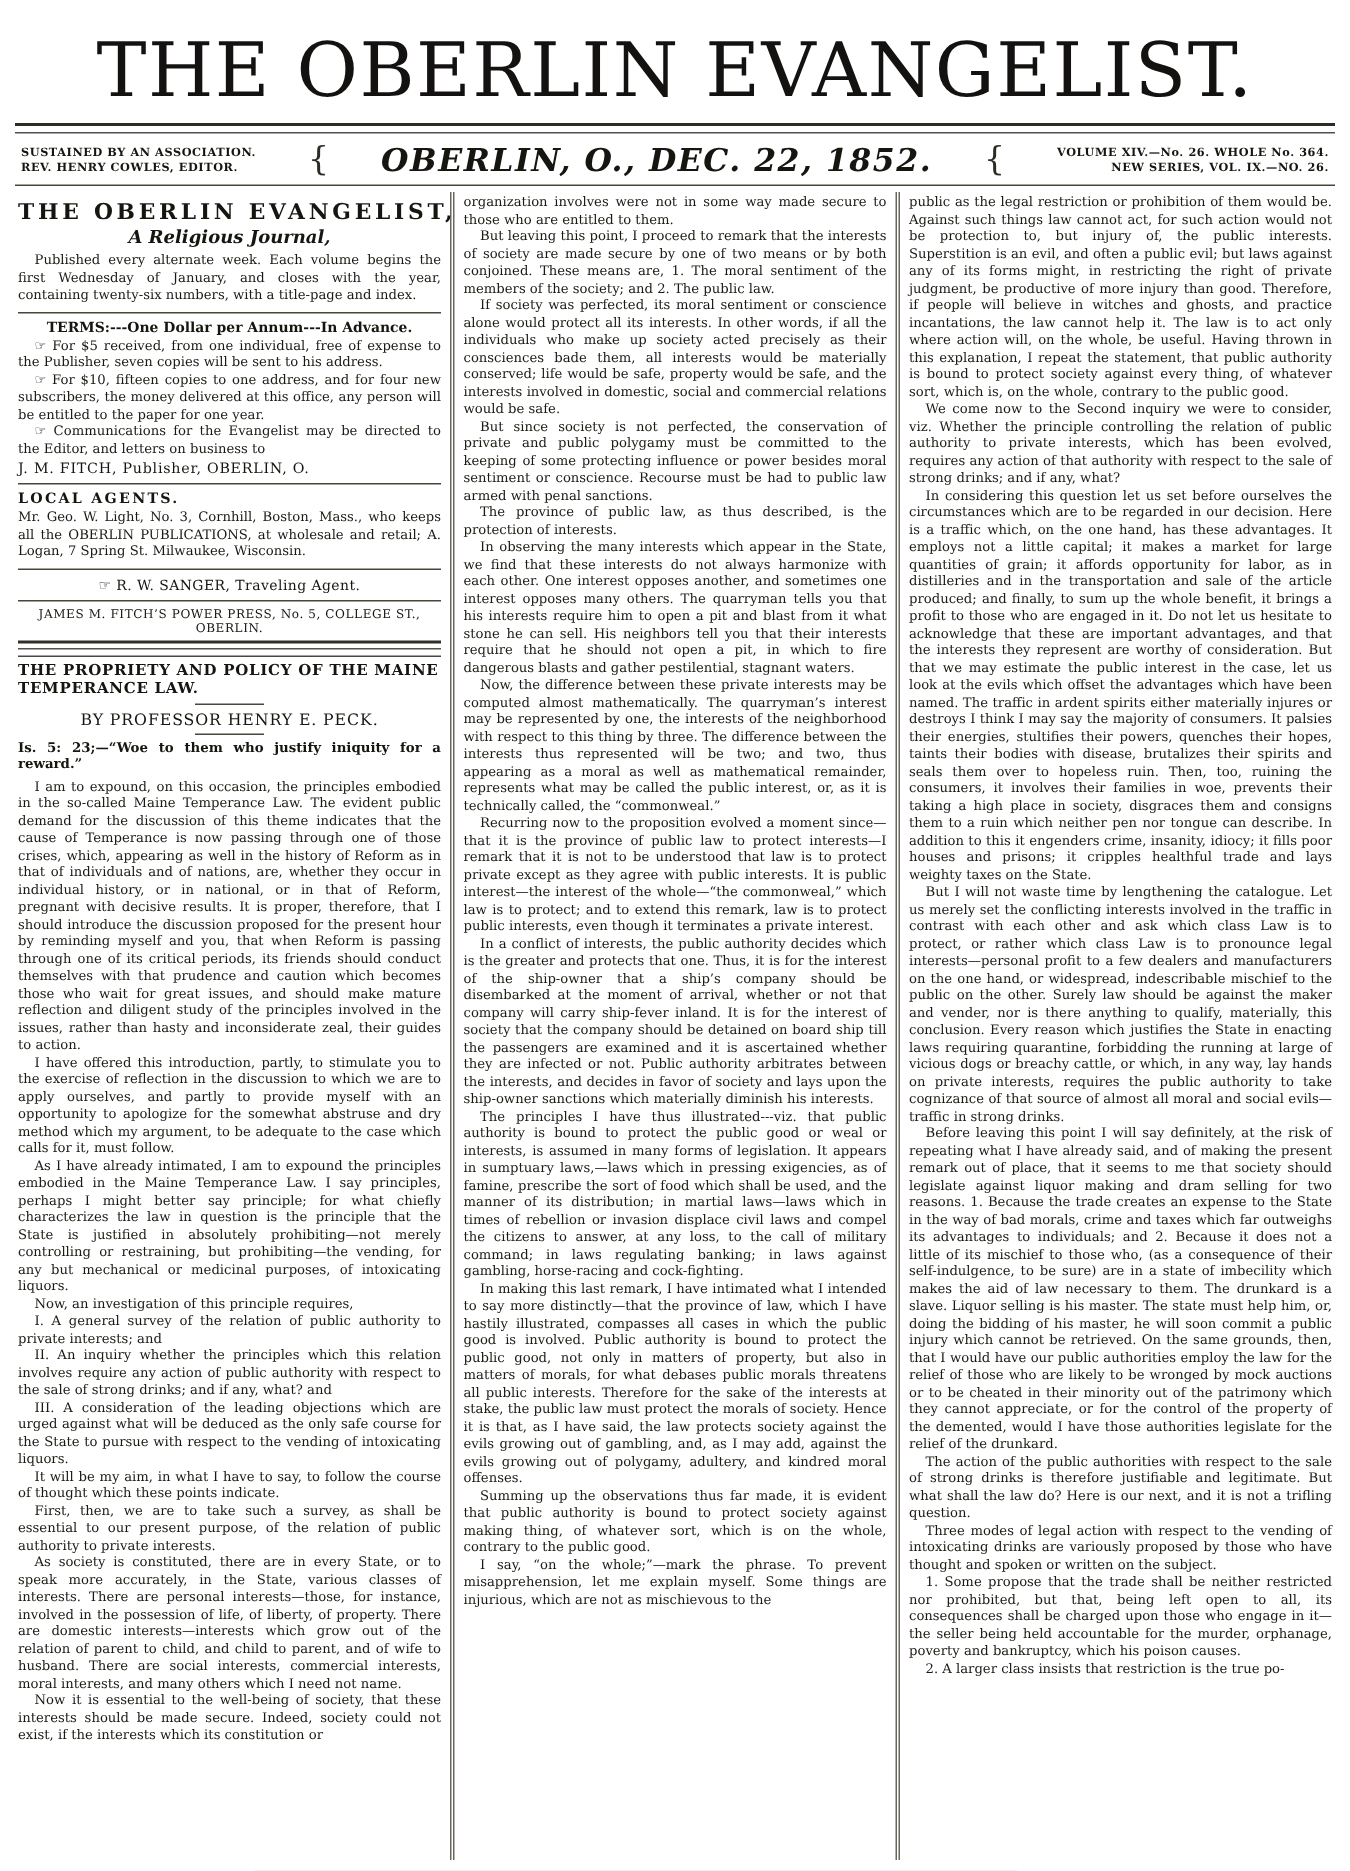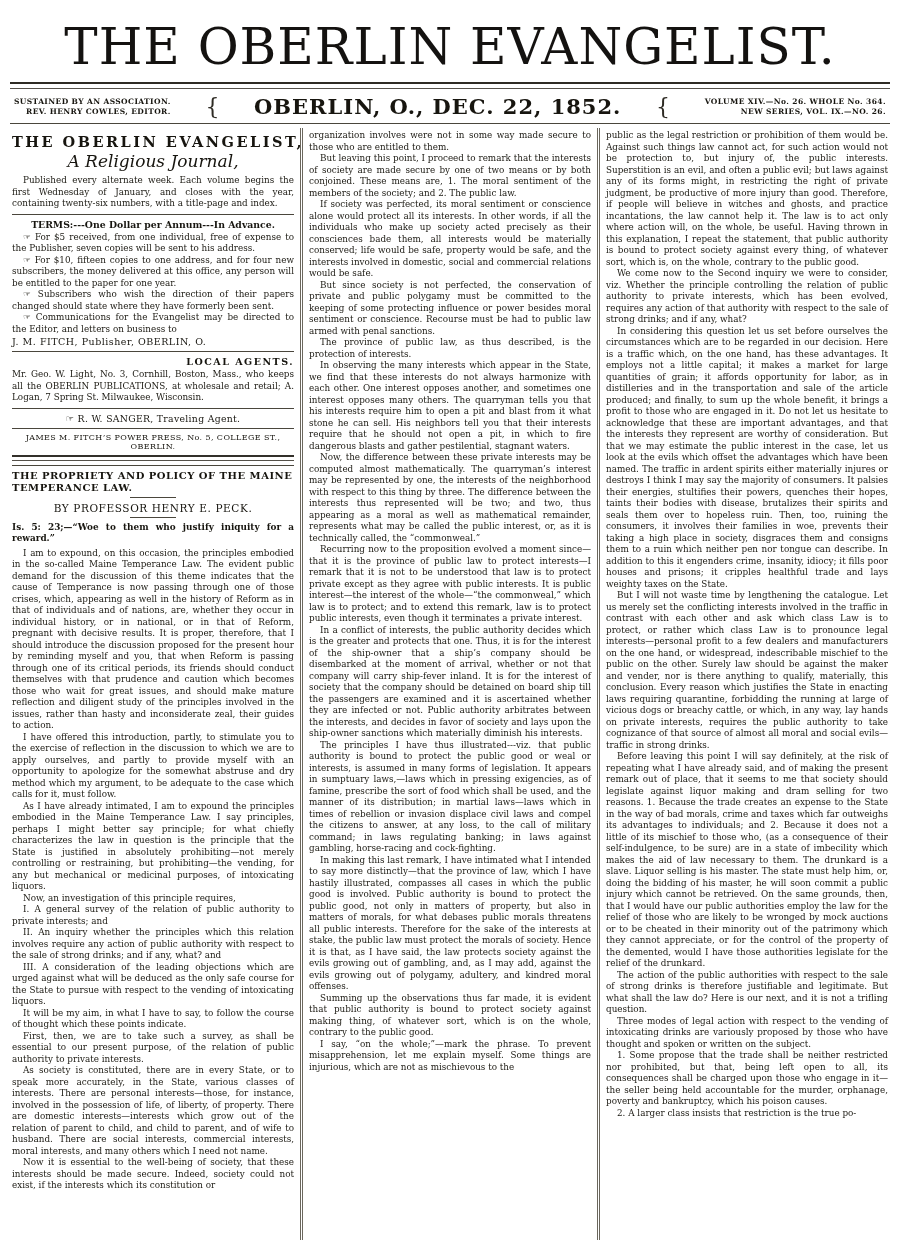--- a/index.html
+++ b/index.html
@@ -16,43 +16,43 @@
     font-size:50px; letter-spacing:1px; white-space:nowrap;
     font-family:"DejaVu Serif", serif; color:#141210;
   }
   .rule-double { height:4px; border-top:2px solid #2e2b24; border-bottom:1px solid #55514a; margin:6px 10px 0 10px; }
   .rule-single { border-top:1px solid #4a463c; margin:0 10px; }
   .dateline {
     display:flex; align-items:center; justify-content:space-between;
     padding:5px 14px 4px 14px;
   }
   .dl-side { font-size:7.5px; font-weight:bold; letter-spacing:.4px; line-height:10px; }
-  .dl-left { text-align:right; }
+  .dl-left { text-align:left; }
   .dl-right { text-align:right; }
   .brace { font-size:22px; font-weight:normal; color:#2e2b24; padding:0 6px; }
-  .dl-center { font-size:21px; font-weight:bold; letter-spacing:1px; white-space:nowrap; }
+  .dl-center { font-size:21px; font-weight:bold; letter-spacing:1px; white-space:nowrap;font-style:italic; }
   
   .columns {
     display:flex; margin:4px 6px 0 6px; height:1112px; overflow:hidden;
   }
   .col { width:293px; padding:2px 6px 0 6px; overflow:hidden; }
   .col-mid { border-left:3px double #6b675d; border-right:3px double #6b675d; }
   .para {
     margin:0; font-size:8.8px; line-height:11.5px;
     text-align:justify; text-indent:11px; color:#1b1912;
   }
   .no-indent { text-indent:0; }
   
   .j-title { margin:3px 0 1px; text-align:center; font-size:14.5px; font-weight:bold; letter-spacing:2.5px; white-space:nowrap; }
-  .j-sub   { margin:0 0 4px; text-align:center; font-size:17px; font-weight:normal; font-style:italic; }
+  .j-sub   { margin:0 0 4px; text-align:center; font-size:12px; font-weight:bold; font-style:italic; }
   .hrule   { border-top:1px solid #4a463c; margin:4px 0; }
   .hrule-thick { border-top:2px solid #33302a; border-bottom:1px solid #55514a; height:3px; margin:4px 0; }
   .terms-head { margin:3px 0 2px; text-align:center; font-size:9.3px; font-weight:bold; }
   .publisher  { margin:1px 0 3px; font-size:9.5px; letter-spacing:.5px; }
-  .agents-head { margin:3px 0 2px; text-align:right; font-size:9.5px; font-weight:bold; letter-spacing:1.5px; }
+  .agents-head { margin:3px 0 2px; text-align:left; font-size:9.5px; font-weight:bold; letter-spacing:1.5px; }
   .agent-line { margin:2px 0 3px; text-align:center; font-size:9.3px; letter-spacing:.3px; }
   .press-line { margin:2px 0 3px; text-align:center; font-size:8px; letter-spacing:.4px; }
   .sermon-head { margin:7px 0 5px; text-align:center; font-size:16px; letter-spacing:4px; font-weight:normal; }
   .sermon-title { margin:1px 0 2px; text-align:left; font-size:10px; font-weight:bold; line-height:12px; letter-spacing:.5px; }
   .shortrule { width:46px; border-top:1px solid #4a463c; margin:3px auto; }
   .byline { margin:4px 0 3px; text-align:center; font-size:10.5px; letter-spacing:.6px; }
   .scripture { margin:4px 0 3px; font-size:8.9px; font-weight:bold; line-height:11.5px; text-align:justify; }
 </style>
 </head>
 <body>
@@ -82,21 +82,20 @@
 
     <section class="col">
       <div class="j-title">THE OBERLIN EVANGELIST,</div>
       <div class="j-sub">A Religious Journal,</div>
       <p class="para">Published every alternate week. Each volume begins the first Wednesday of January, and closes with the year, containing twenty-six numbers, with a title-page and index.</p>
       <div class="hrule"></div>
       <div class="terms-head">TERMS:---One Dollar per Annum---In Advance.</div>
       <div>
           <p class="para">☞ For $5 received, from one individual, free of expense to the Publisher, seven copies will be sent to his address.</p>
           <p class="para">☞ For $10, fifteen copies to one address, and for four new subscribers, the money delivered at this office, any person will be entitled to the paper for one year.</p>
-          <p class="para">☞ Subscribers who wish the direction of their papers changed should state where they have formerly been sent.</p>
           <p class="para">☞ Communications for the Evangelist may be directed to the Editor, and letters on business to</p>
         </div>
       <div class="publisher">J. M. FITCH, Publisher, OBERLIN, O.</div>
       <div class="hrule"></div>
       <div class="agents-head">LOCAL AGENTS.</div>
       <p class="para no-indent">Mr. Geo. W. Light, No. 3, Cornhill, Boston, Mass., who keeps all the OBERLIN PUBLICATIONS, at wholesale and retail; A. Logan, 7 Spring St. Milwaukee, Wisconsin.</p>
       <div class="hrule"></div>
       <div class="agent-line">☞ R. W. SANGER, Traveling Agent.</div>
       <div class="hrule"></div>
       <div class="press-line">JAMES M. FITCH’S POWER PRESS, No. 5, COLLEGE ST., OBERLIN.</div>

